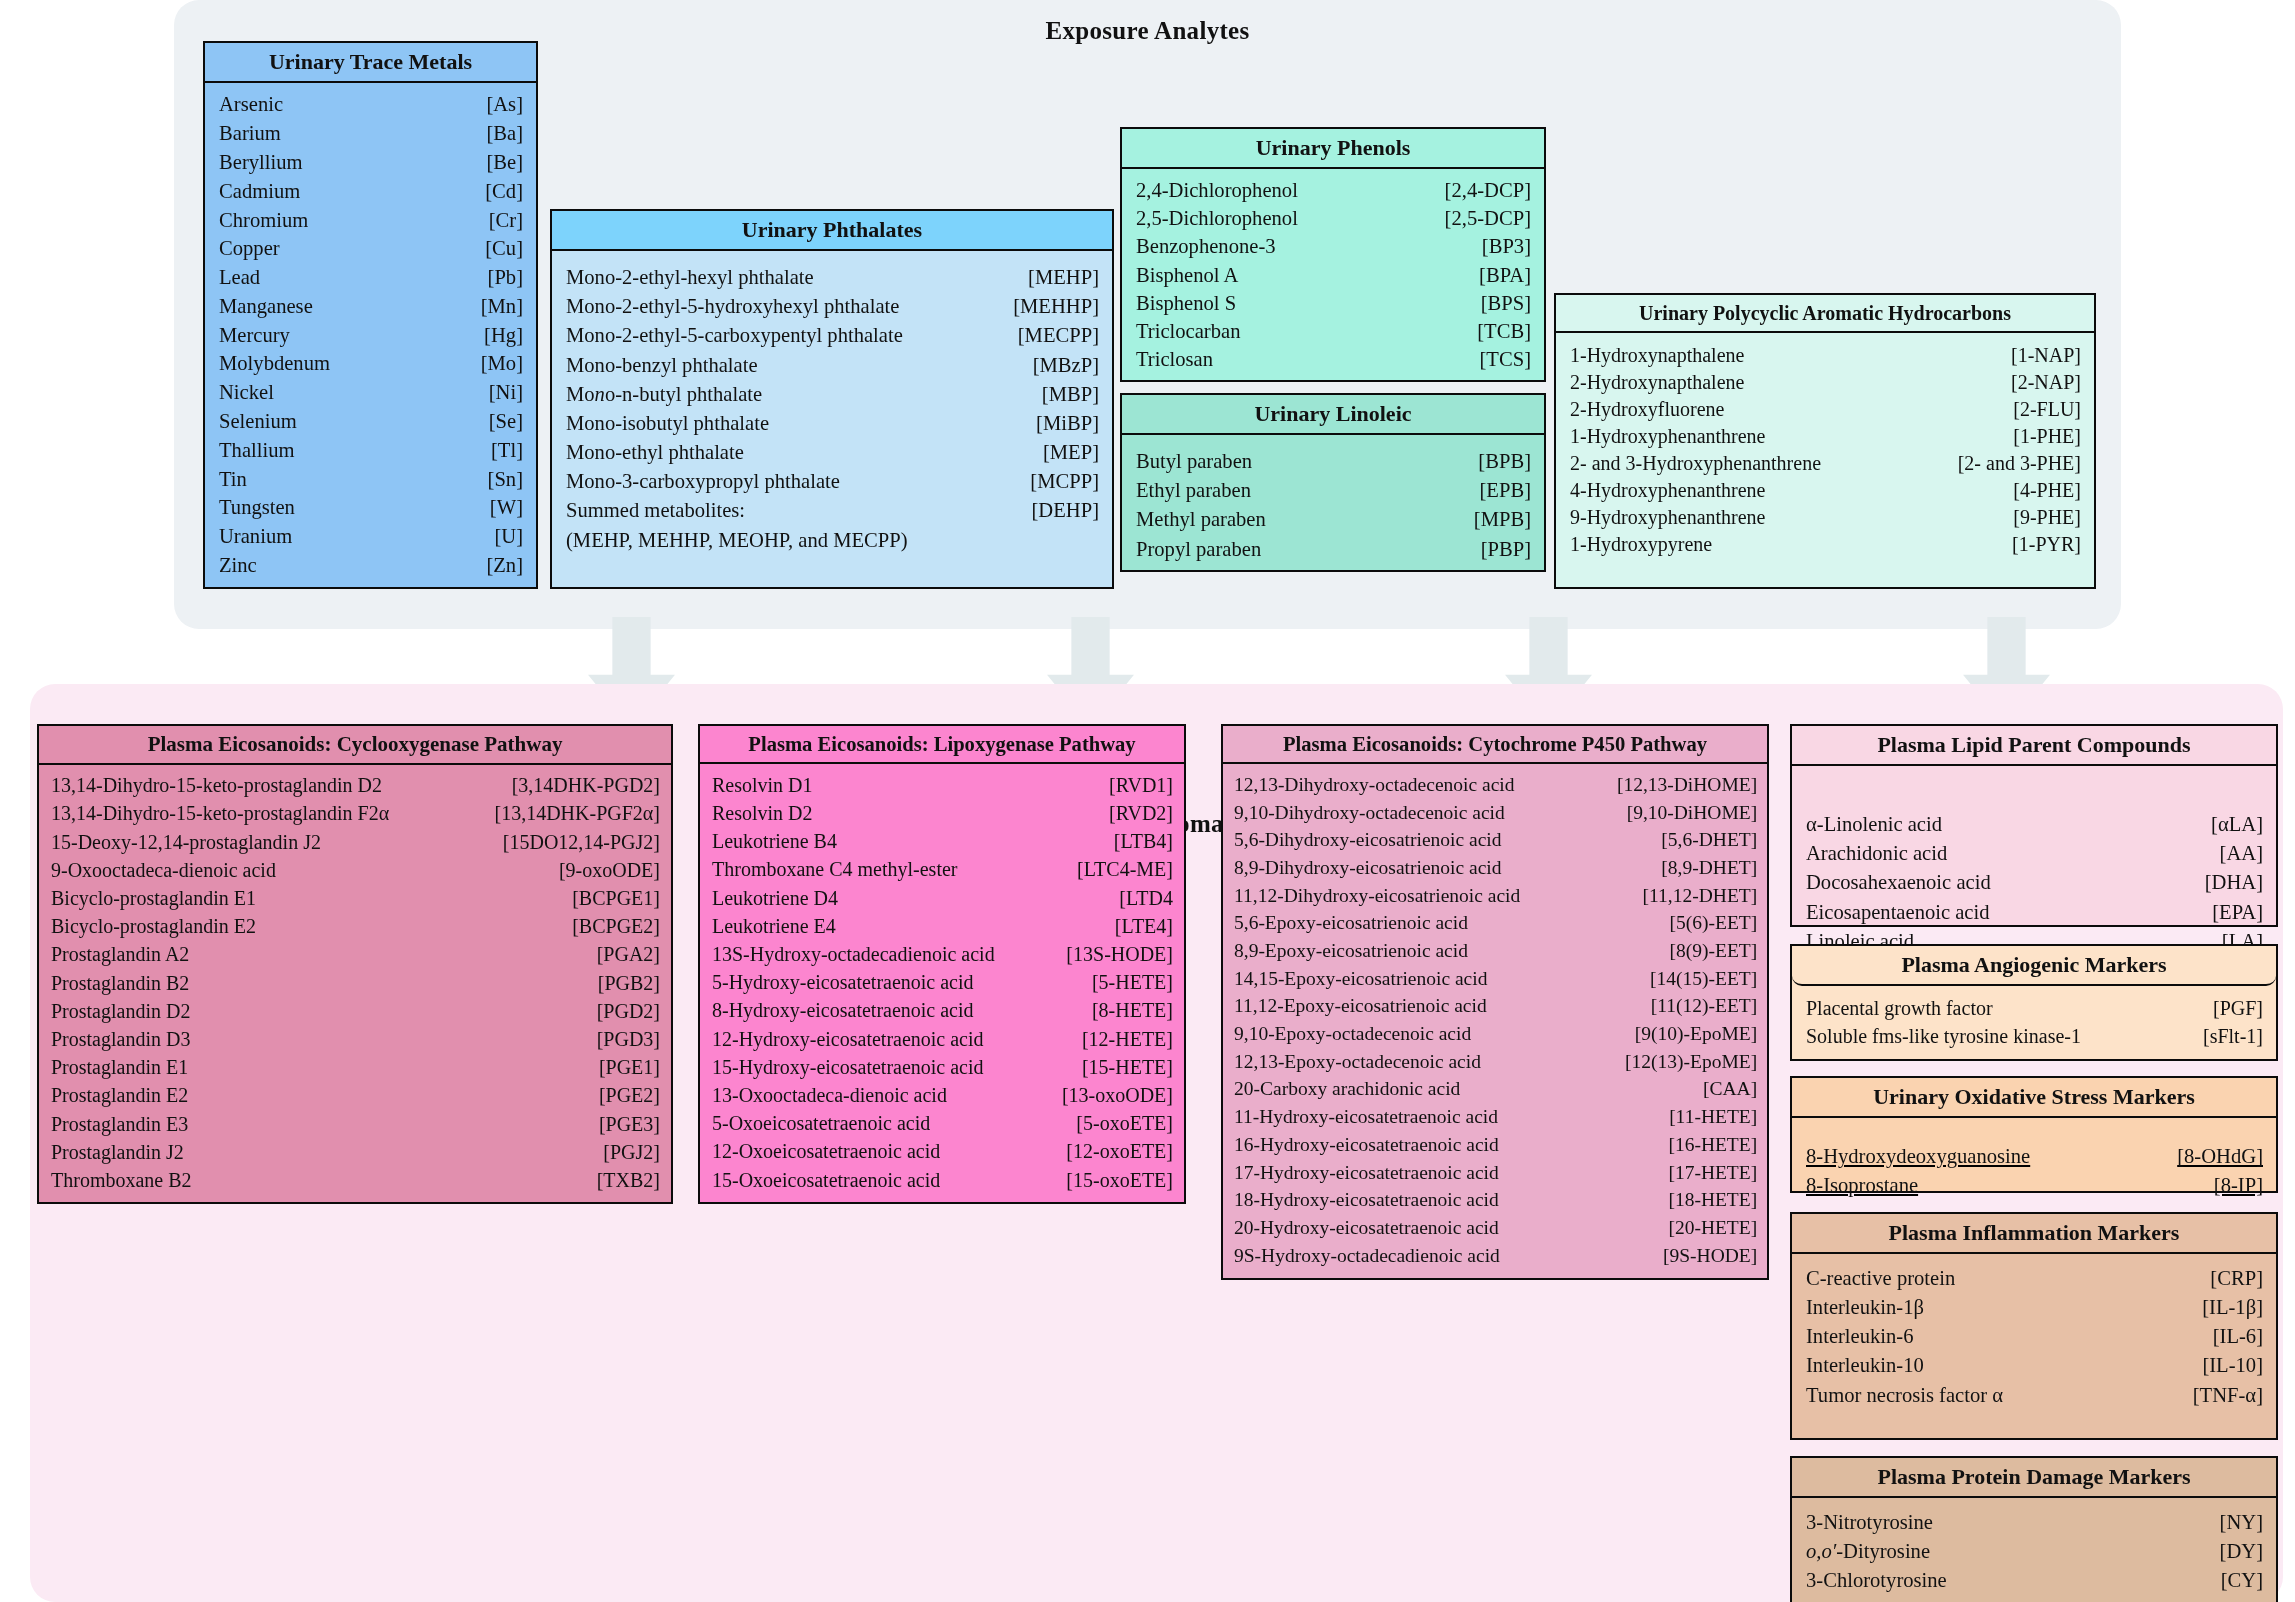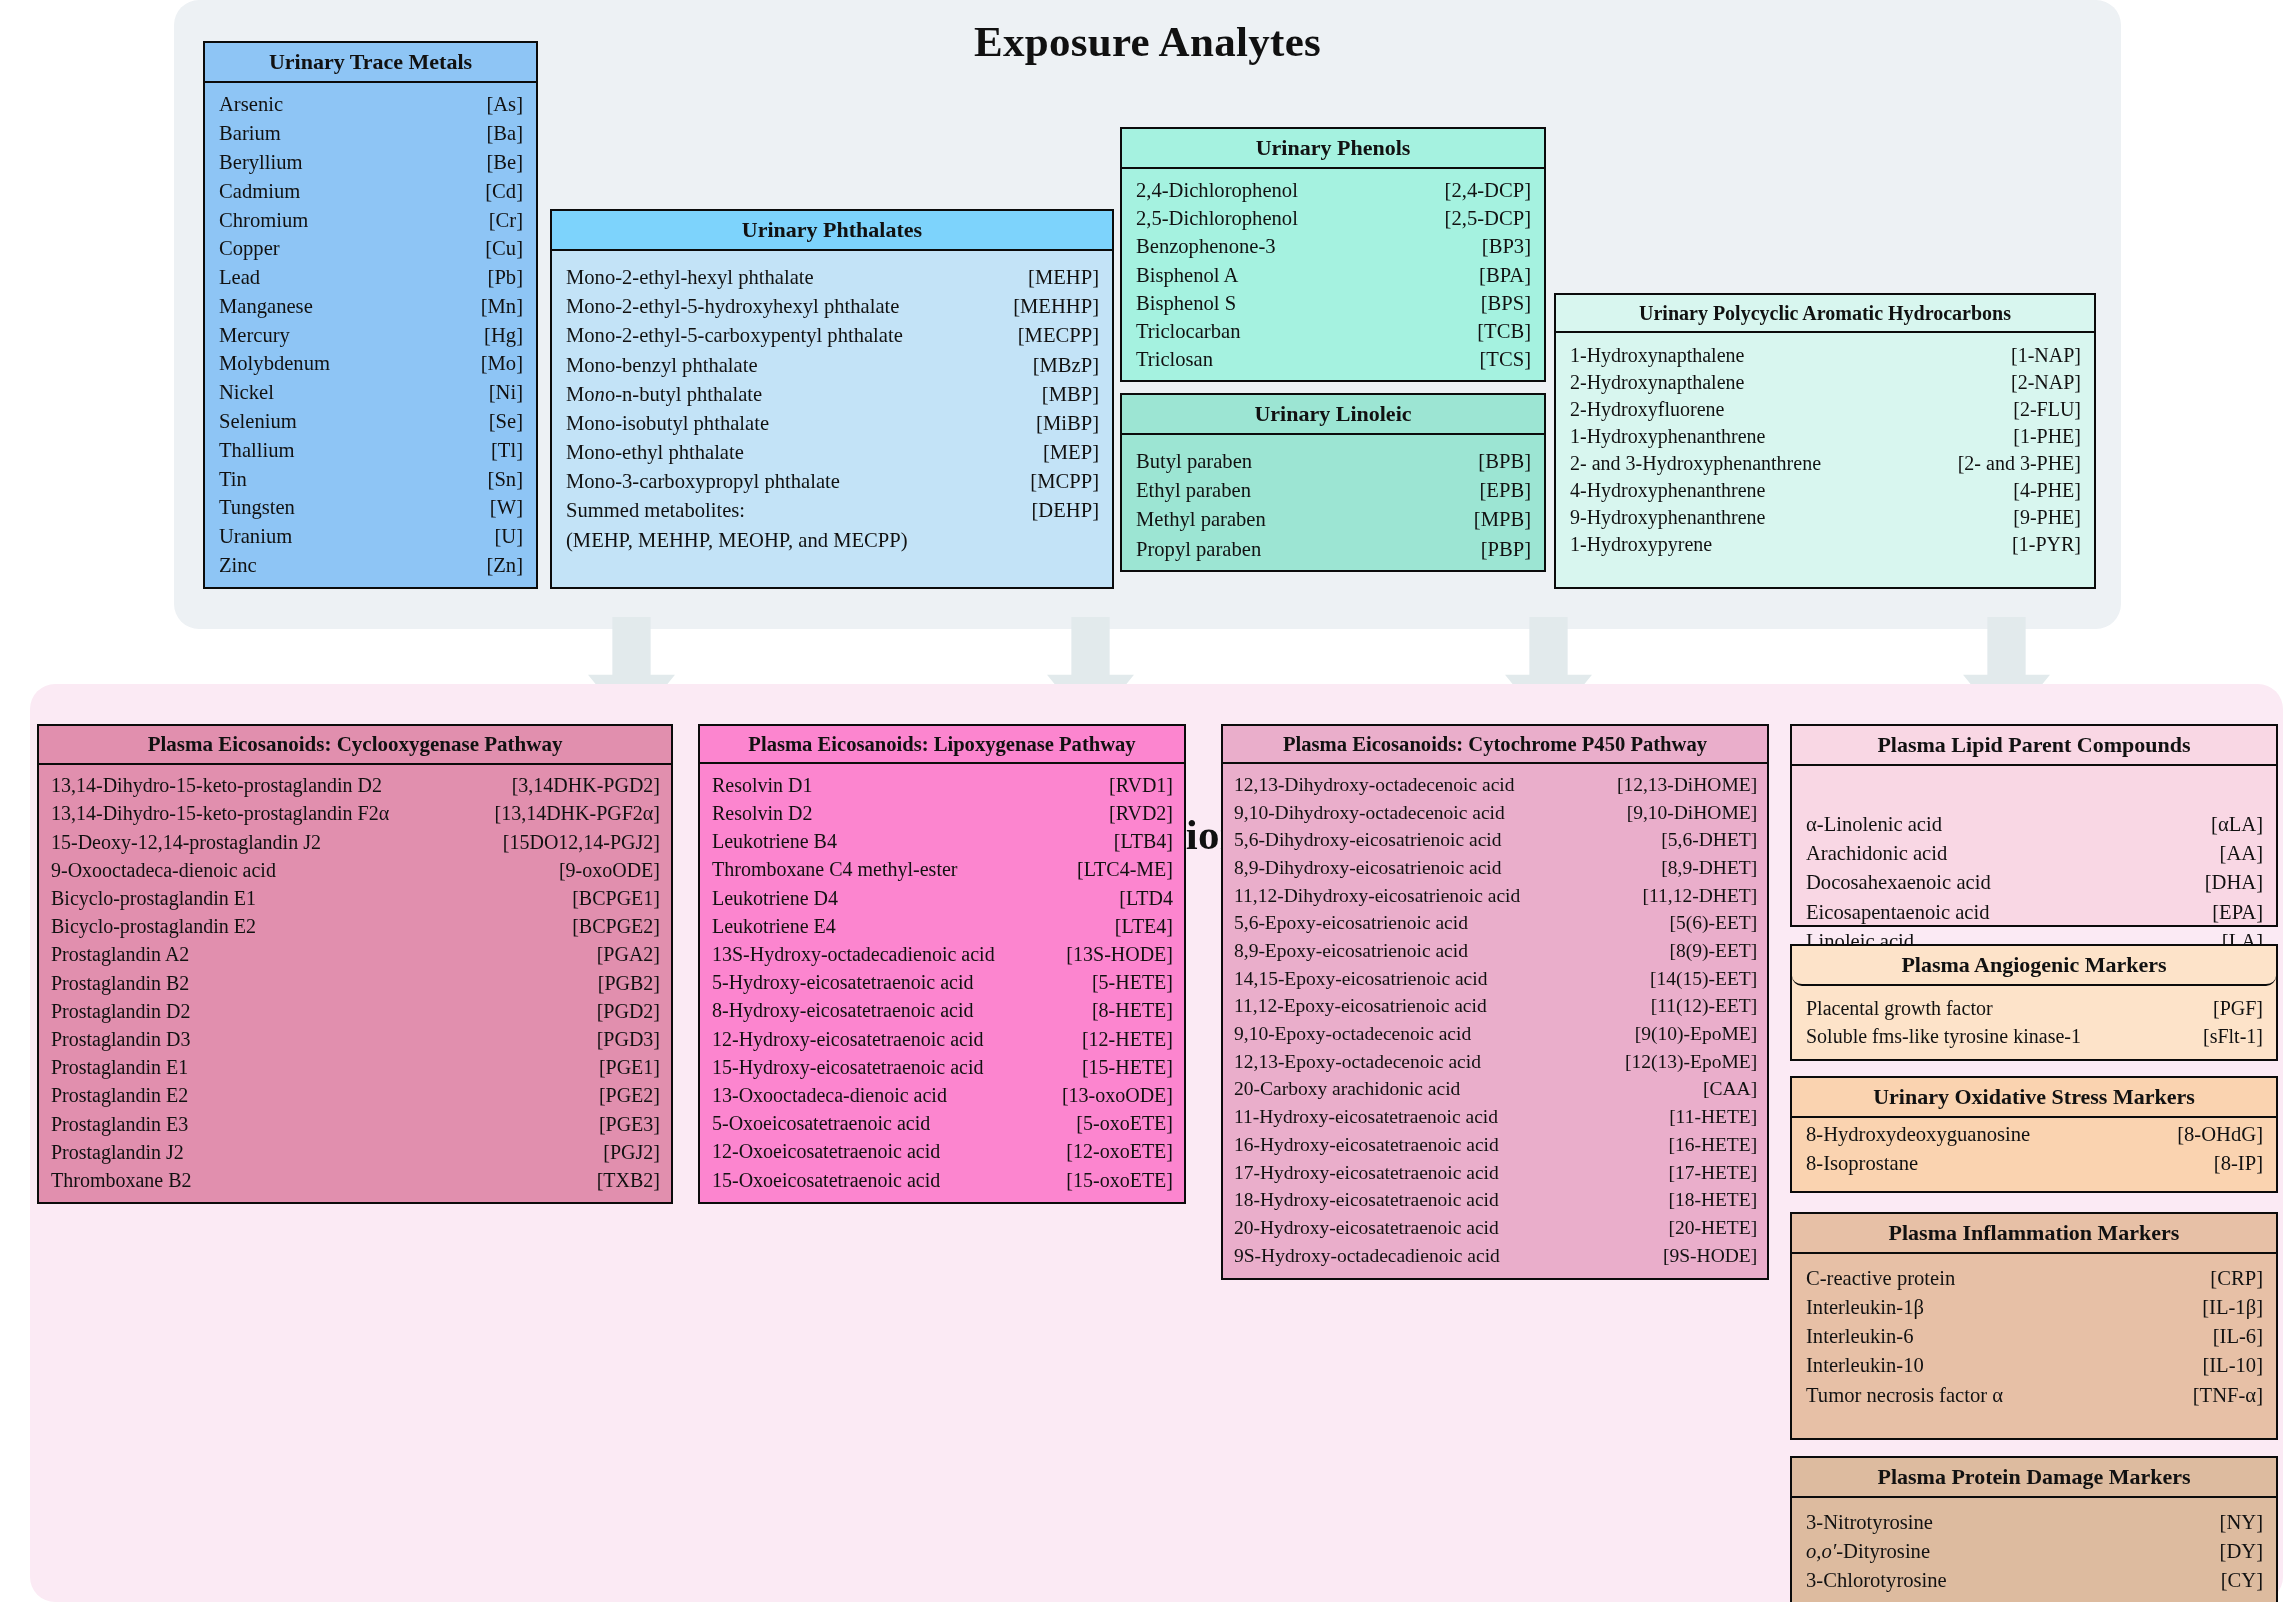--- a/index.html
+++ b/index.html
@@ -30,21 +30,21 @@
     width: 2253px; height: 918px;
     background: #fbeaf4;
     border-radius: 25px;
   }
 
   .panel-title {
     position: absolute;
     width: 100%;
     text-align: center;
     font-weight: bold;
-    font-size: 43px;
+    font-size: 25px;
     letter-spacing: 0.3px;
     color: #111;
   }
   #exposure-title { top: 17.4px; }
   #biomarker-title { top: 810px; }
 
   
   .box {
     position: absolute;
     border: 2.7px solid #0b0b0b;
@@ -157,21 +157,21 @@
   }
   #box-angio .box-header { background: #fde3c9; border-radius: 10px; }
   #box-angio .box-body { padding-top: 8.7px; }
   #box-angio .row { padding: 3.8px 0; font-size: 20px; }
 
   #box-oxstress {
     left: 1790px; top: 1076px; width: 488px; height: 117px;
     background: #fad3b0;
   }
   #box-oxstress .box-header { background: #fad3b0; }
-  #box-oxstress .box-body { padding-top: 3px; }
+  #box-oxstress .box-body { padding-top: 25px; text-decoration: underline; }
   #box-oxstress .row { padding: 3.8px 0; }
 
   #box-inflam {
     left: 1790px; top: 1212px; width: 488px; height: 228px;
     background: #e7c0a6;
   }
   #box-inflam .box-header { background: #e7c0a6; }
   #box-inflam .box-body { padding-top: 9.8px; }
   #box-inflam .row { padding: 4.3px 0; }
 

